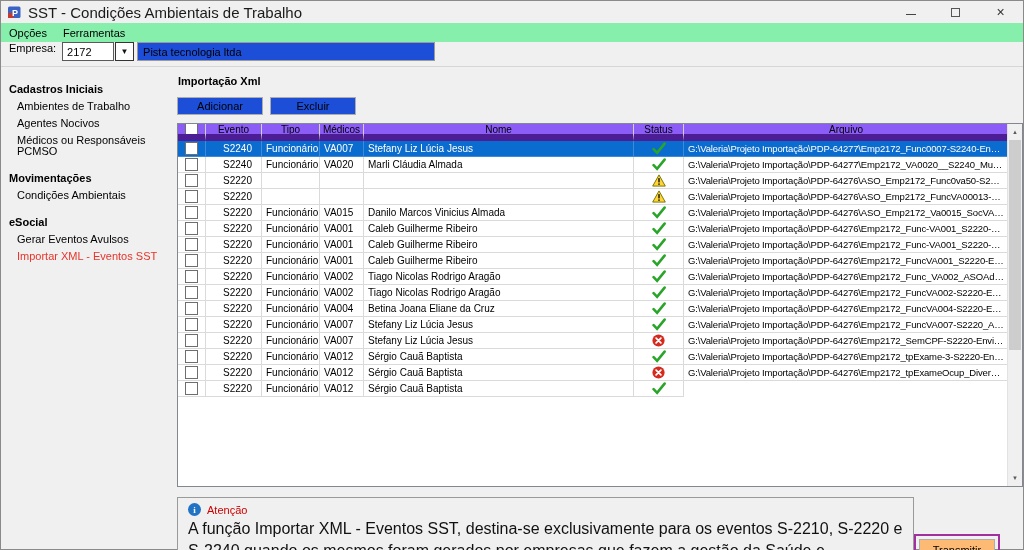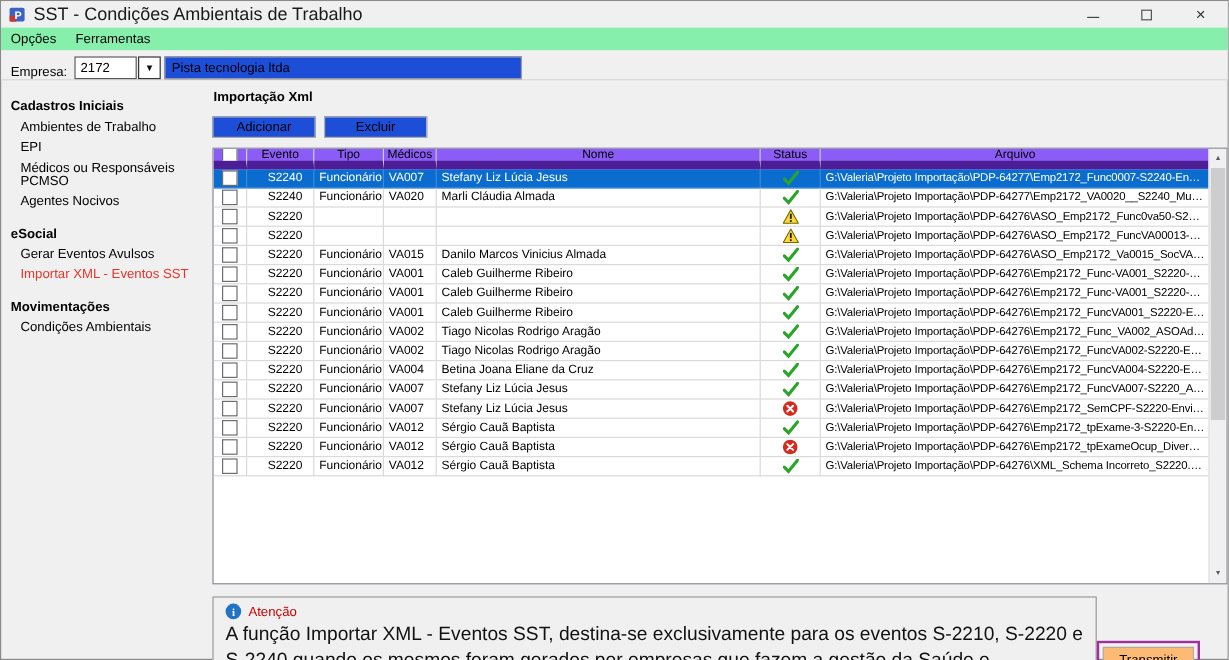--- a/index.html
+++ b/index.html
@@ -18,21 +18,21 @@
   .title-text { margin-left: 6px; color: #1a1a1a; font-size: 15px; }
   .win-controls { margin-left: auto; display: flex; height: 100%; }
   .win-btn { width: 45px; display: flex; align-items: center; justify-content: center; color: #444; cursor: pointer; }
   .glyph-min { width: 10px; border-bottom: 1px solid #444; height: 1px; margin-top: 5px; }
   .glyph-max { width: 9px; height: 9px; border: 1px solid #555; }
   .glyph-close { font-size: 14px; line-height: 1; color: #333; }
   
   .menubar { height: 19px; display: flex; align-items: stretch; background: #86efac; flex: none; }
   .menu-item { padding: 0 8px; display: flex; align-items: center; cursor: pointer; }
   
-  .empresa-row { height: 25px; display: flex; align-items: flex-end; padding-left: 8px;
+  .empresa-row { height: 25px; display: flex; align-items: flex-start; padding-left: 8px;
                  border-bottom: 1px solid #d6d6d6; background: #f0f0f0; flex: none; }
   .empresa-label { margin-right: 6px; }
   .code-input { width: 52px; height: 19px; border: 1px solid #5a5a5a; background: #fff;
                 font: inherit; padding: 0 4px; }
   .dropdown-btn { width: 19px; height: 19px; border: 1px solid #333; background: #fdfdfd;
                   font-size: 8px; display: flex; align-items: center; justify-content: center;
                   margin-left: 1px; cursor: pointer; color: #111; }
   .name-input { width: 298px; height: 19px; border: 1px solid #9a9a9a; background: #1d4ed8;
                 font: inherit; padding: 0 5px; margin-left: 3px; }
   
@@ -130,32 +130,31 @@
     <input class="name-input" value="Pista tecnologia ltda" style="">
   </div>
 
   <div class="app-body">
 
     <div class="sidebar">
       <div>
           <div class="sb-section">
             <div class="sb-header">Cadastros Iniciais</div>
             <div class="sb-item">Ambientes de Trabalho</div>
-            <div class="sb-item">EPI</div>
+            <div class="sb-item">Agentes Nocivos</div>
             <div class="sb-item">Médicos ou Responsáveis PCMSO</div>
-            <div class="sb-item">Agentes Nocivos</div>
+          </div>
+          <div class="sb-section">
+            <div class="sb-header">Movimentações</div>
+            <div class="sb-item">Condições Ambientais</div>
           </div>
           <div class="sb-section">
             <div class="sb-header">eSocial</div>
             <div class="sb-item">Gerar Eventos Avulsos</div>
             <div class="sb-item selected">Importar XML - Eventos SST</div>
-          </div>
-          <div class="sb-section">
-            <div class="sb-header">Movimentações</div>
-            <div class="sb-item">Condições Ambientais</div>
           </div>
         </div>
     </div>
 
     <div class="main">
       <div class="main-title">Importação Xml</div>
 
       <div class="toolbar">
         <button class="btn">Adicionar</button>
         <button class="btn">Excluir</button>
@@ -412,21 +411,20 @@
                 </div>
                 <div class="td c1">S2220</div>
                 <div class="td c2">Funcionário</div>
                 <div class="td c3">VA012</div>
                 <div class="td c4">Sérgio Cauã Baptista</div>
                 <div class="td c5 status">
                   <svg width="14" height="13" viewBox="0 0 14 13">
                     <path d="M1.6 7.2 L5.1 10.8 L12.6 1.6" fill="none" stroke="#2aa52a" stroke-width="2.6" stroke-linecap="round"></path>
                   </svg>
                 </div>
-                <div class="td c6">G:\Valeria\Projeto Importação\PDP-64276\XML_Schema Incorreto_S2220.xml</div>
               </div>
             </div>
         </div>
         <div class="vscroll">
           <div class="scroll-btn">
               <span>▲</span>
             </div>
           <div class="scroll-track">
               <div class="scroll-thumb"></div>
             </div>

